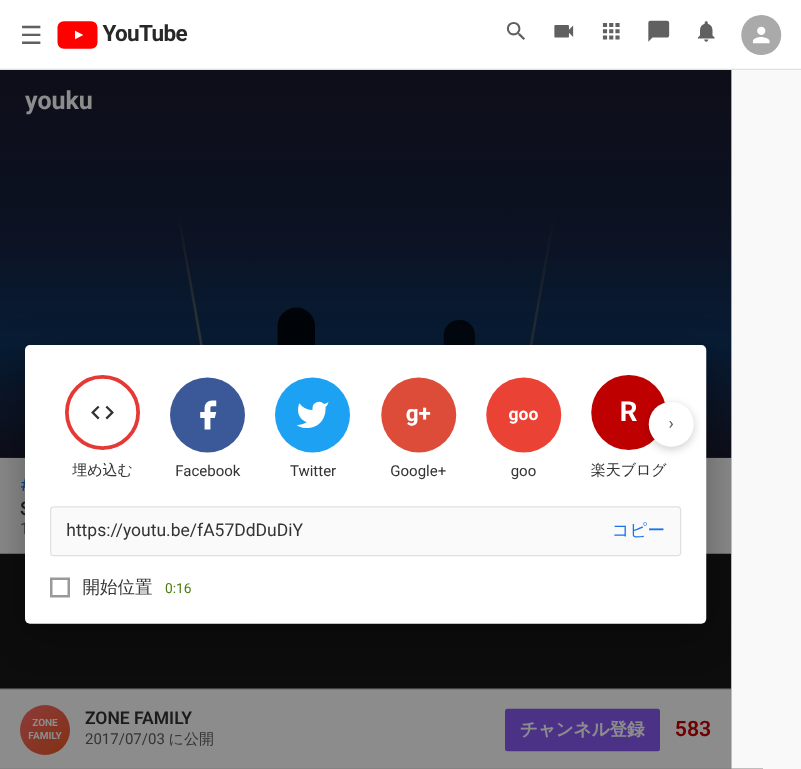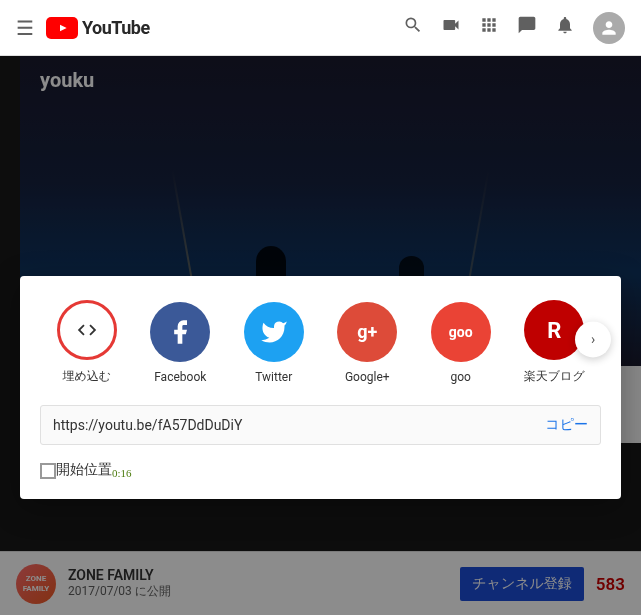--- a/index.html
+++ b/index.html
@@ -74,25 +74,24 @@
       align-items: center;
       justify-content: center;
       color: white;
       font-size: 16px;
       cursor: pointer;
     }
 
     
     .main-content {
       position: relative;
-      width: 641px;
+      width: 585px;
       height: 559px;
       background: #181818;
       overflow: hidden;
-      padding-left: 20px;
     }
 
     
     .video-area {
       width: 100%;
       height: 310px;
       background: #000;
       position: relative;
     }
     .youku-logo {
@@ -269,22 +268,22 @@
       cursor: pointer;
       background: none;
       border: none;
       font-weight: 500;
       text-align: right;
     }
 
     
     .checkbox-row {
       display: flex;
-      align-items: flex-end;
-      font-family: Liberation Serif, serif;
+      align-items: center;
+      gap: 10px;
     }
     .start-checkbox {
       width: 16px;
       height: 16px;
       border: 2px solid #999;
       background: #fff;
       cursor: pointer;
     }
     .checkbox-label {
       font-size: 14px;
@@ -331,26 +330,26 @@
     .channel-name {
       font-size: 14px;
       font-weight: 600;
       color: #333;
     }
     .channel-date {
       font-size: 12px;
       color: #606060;
     }
     .subscribe-btn {
-      background: #1d4ed8;
+      background: #8b5cf6;
       color: #fff;
       border: none;
       padding: 8px 12px;
       font-size: 14px;
-      font-weight: 400;
+      font-weight: 700;
       cursor: pointer;
       border-radius: 2px;
       white-space: nowrap;
     }
     .subscriber-count {
       font-size: 17px;
       color: #cc0000;
       font-weight: 600;
     }
   </style>

